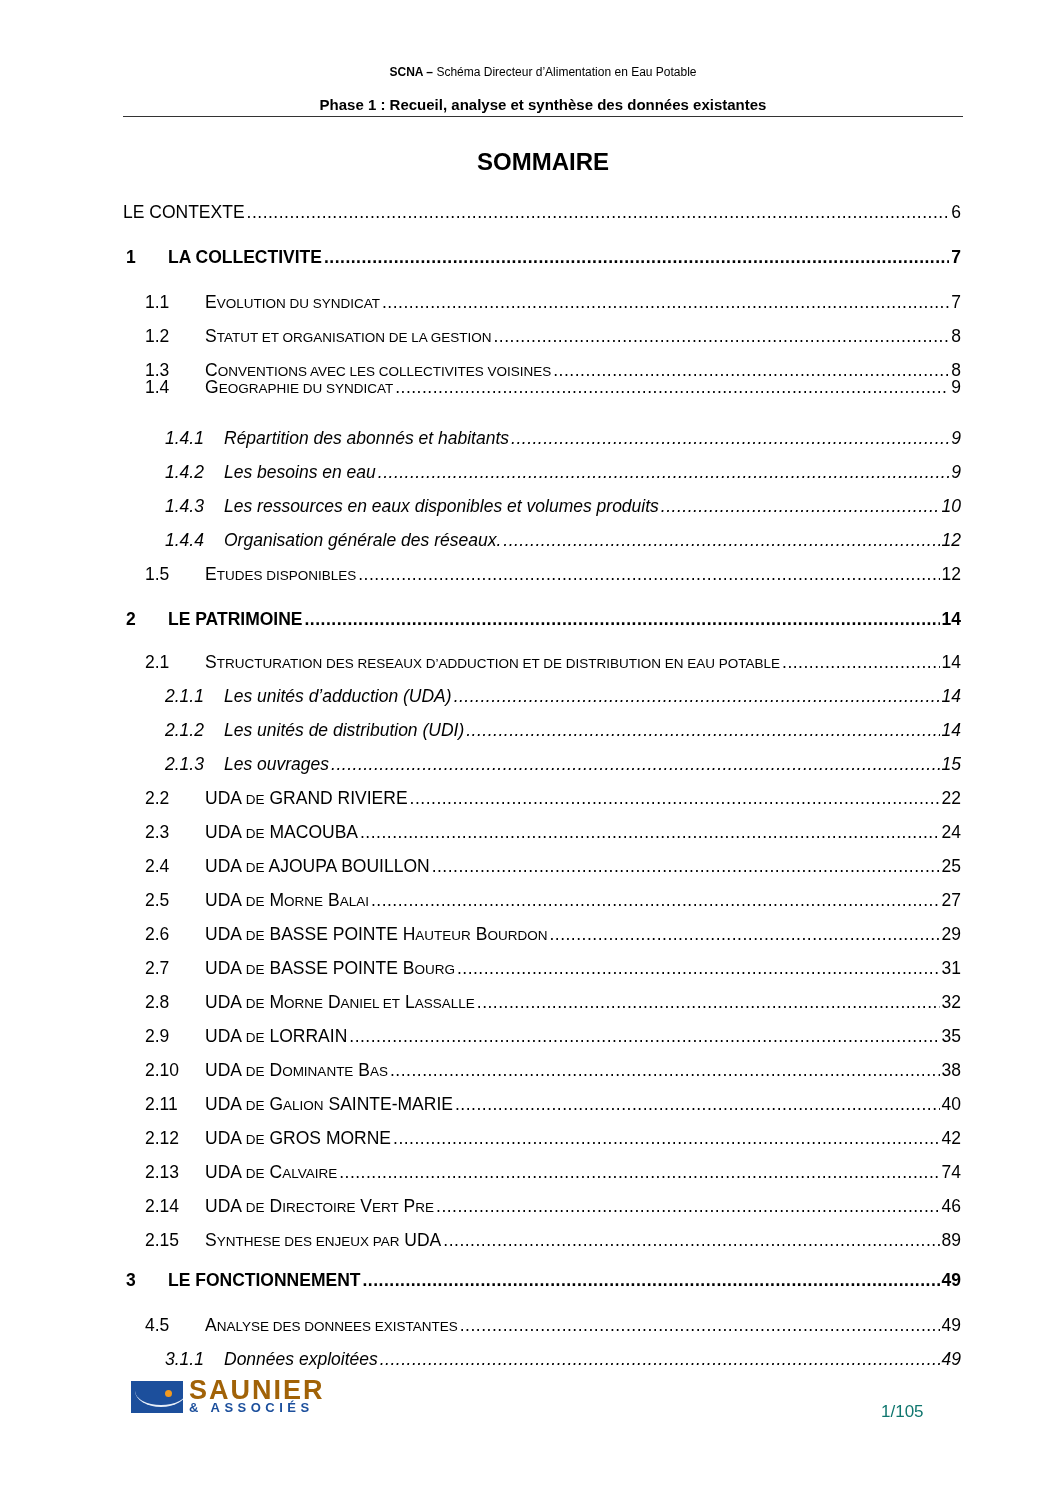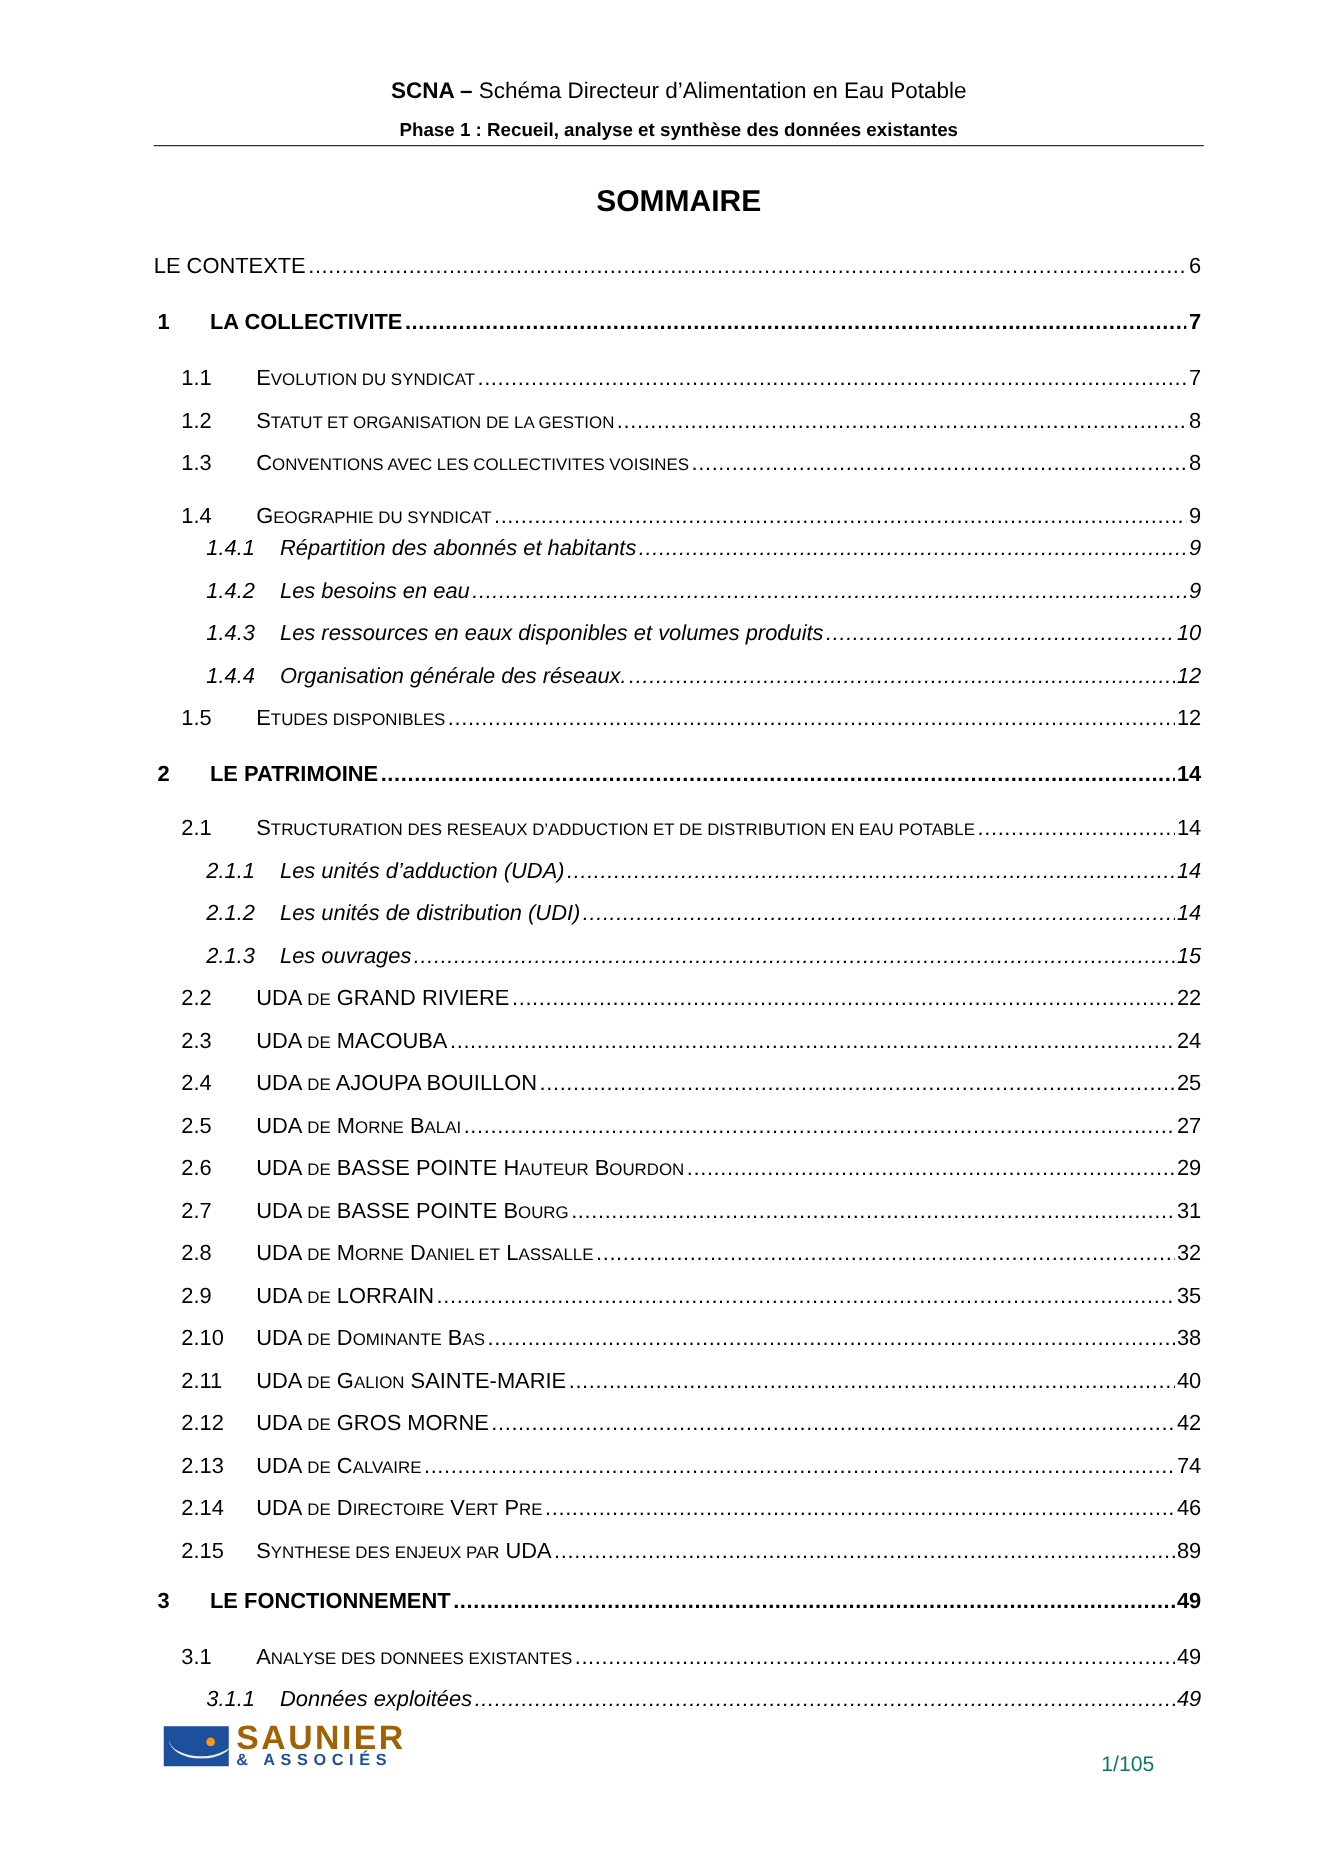--- a/index.html
+++ b/index.html
@@ -1,18 +1,18 @@
 <!DOCTYPE html>
 <html><head>
   <meta charset="utf-8">
   <style>
     html, body { margin: 0; padding: 0; background: #ffffff; }
     body { width: 1058px; height: 1497px; position: relative; font-family: "Liberation Sans", sans-serif; color: #000; overflow: hidden; }
     .header { position: absolute; left: 123px; width: 840px; top: 62px; text-align: center; }
-    .header .line1 { font-size: 18px; line-height: 20px; }
+    .header .line1 { font-size: 12px; line-height: 20px; }
     .header .line1 b { font-weight: bold; }
     .header .line2 { font-size: 15px; font-weight: bold; line-height: 20px; margin-top: 13px; }
     .header-rule { position: absolute; left: 123px; width: 840px; top: 116px; height: 0; border-top: 1px solid #333; }
     .title { position: absolute; left: 123px; width: 840px; top: 148px; text-align: center; font-size: 24px; font-weight: bold; }
     .toc { position: absolute; left: 123px; width: 838px; top: 200px; }
     .entry { position: absolute; left: 0; right: 0; display: flex; align-items: baseline; white-space: nowrap; font-size: 17.5px; }
     .entry .num { flex: 0 0 auto; }
     .entry .txt { flex: 0 0 auto; }
     .entry .leader { flex: 1 1 auto; overflow: hidden; margin: 0 2px; }
     .entry .leader::before { content: "........................................................................................................................................................................................................................................................................"; letter-spacing: 0.5px; }
@@ -67,21 +67,21 @@
       <span class="txt"><span>S</span><span class="sc">TATUT ET ORGANISATION DE LA GESTION</span></span>
       <span class="leader"></span>
       <span class="page">8</span>
     </div>
     <div class="entry lvl2" style="top: 160px;">
       <span class="num">1.3</span>
       <span class="txt"><span>C</span><span class="sc">ONVENTIONS AVEC LES COLLECTIVITES VOISINES</span></span>
       <span class="leader"></span>
       <span class="page">8</span>
     </div>
-    <div class="entry lvl2" style="top: 202px; justify-content: center;">
+    <div class="entry lvl2" style="top: 177px; justify-content: center;">
       <span class="num">1.4</span>
       <span class="txt"><span>G</span><span class="sc">EOGRAPHIE DU SYNDICAT</span></span>
       <span class="leader"></span>
       <span class="page">9</span>
     </div>
     <div class="entry lvl3" style="top: 228px;">
       <span class="num">1.4.1</span>
       <span class="txt"><span>Répartition des abonnés et habitants</span></span>
       <span class="leader"></span>
       <span class="page">9</span>
@@ -224,21 +224,21 @@
       <span class="leader"></span>
       <span class="page">89</span>
     </div>
     <div class="entry lvl1" style="top: 1070px;">
       <span class="num">3</span>
       <span class="txt"><span>LE FONCTIONNEMENT</span></span>
       <span class="leader"></span>
       <span class="page">49</span>
     </div>
     <div class="entry lvl2" style="top: 1115px;">
-      <span class="num">3.1</span>
+      <span class="num">4.5</span>
       <span class="txt"><span>A</span><span class="sc">NALYSE DES DONNEES EXISTANTES</span></span>
       <span class="leader"></span>
       <span class="page">49</span>
     </div>
     <div class="entry lvl3" style="top: 1149px;">
       <span class="num">3.1.1</span>
       <span class="txt"><span>Données exploitées</span></span>
       <span class="leader"></span>
       <span class="page">49</span>
     </div>

